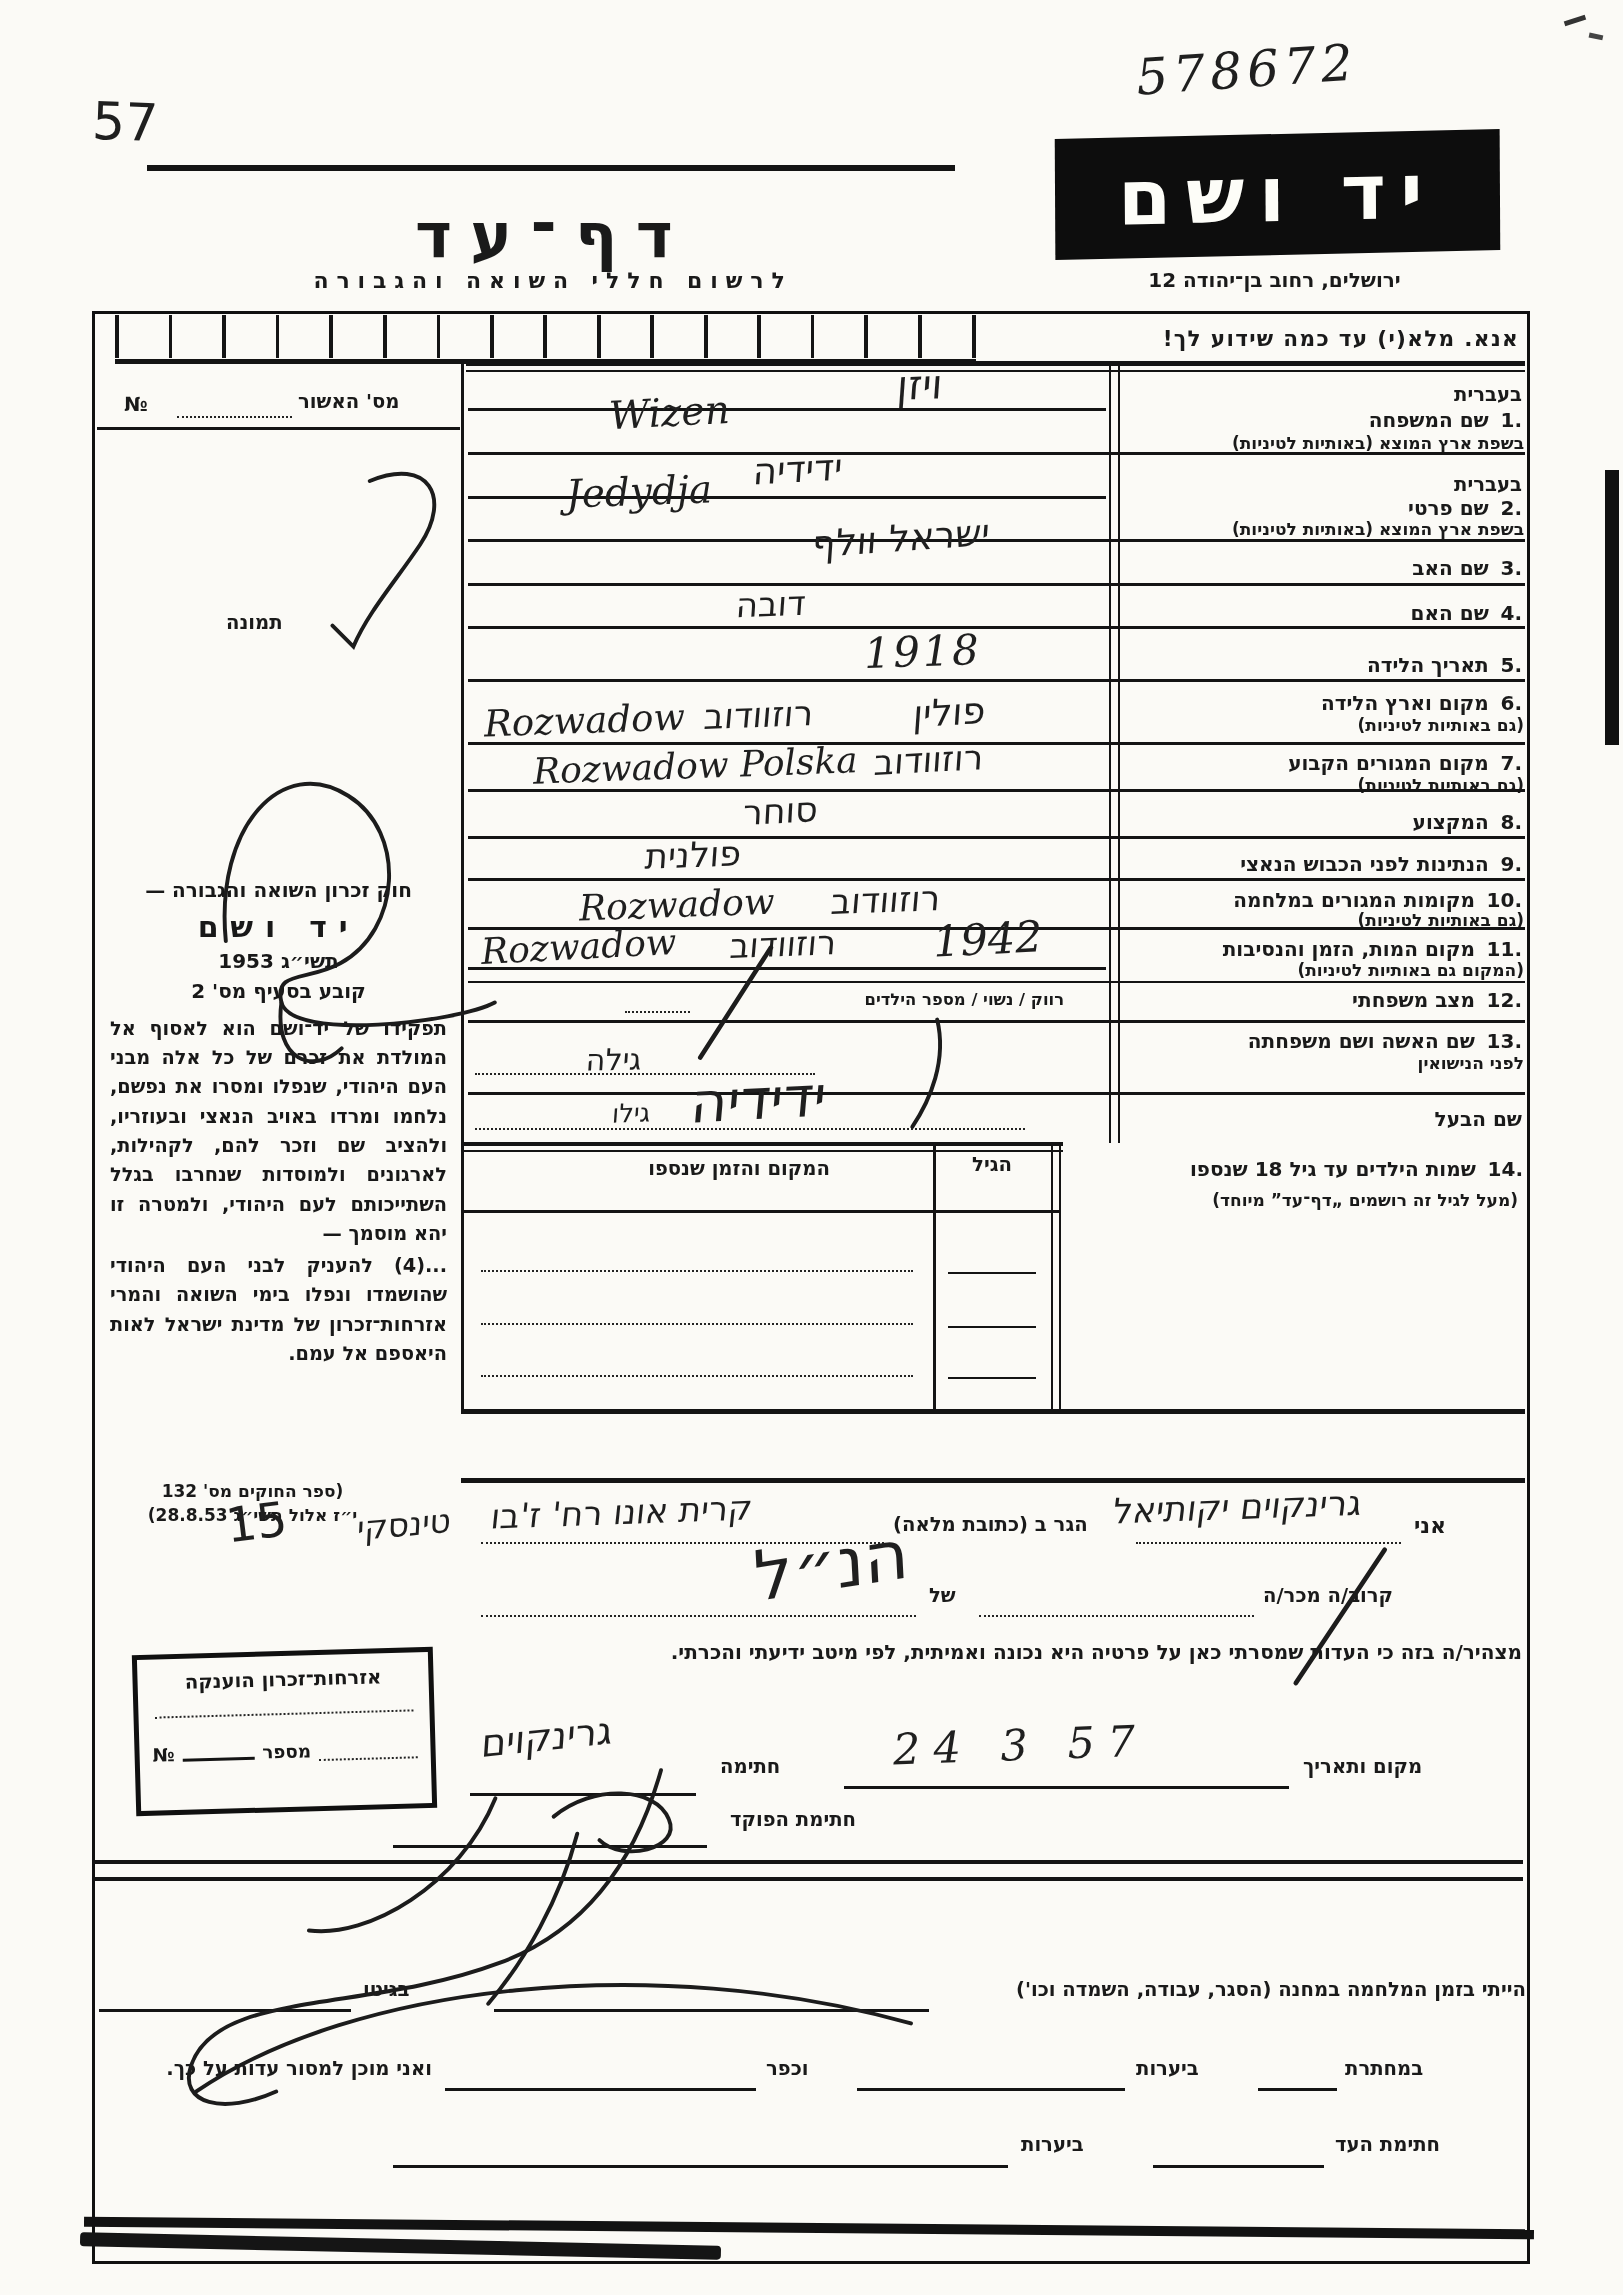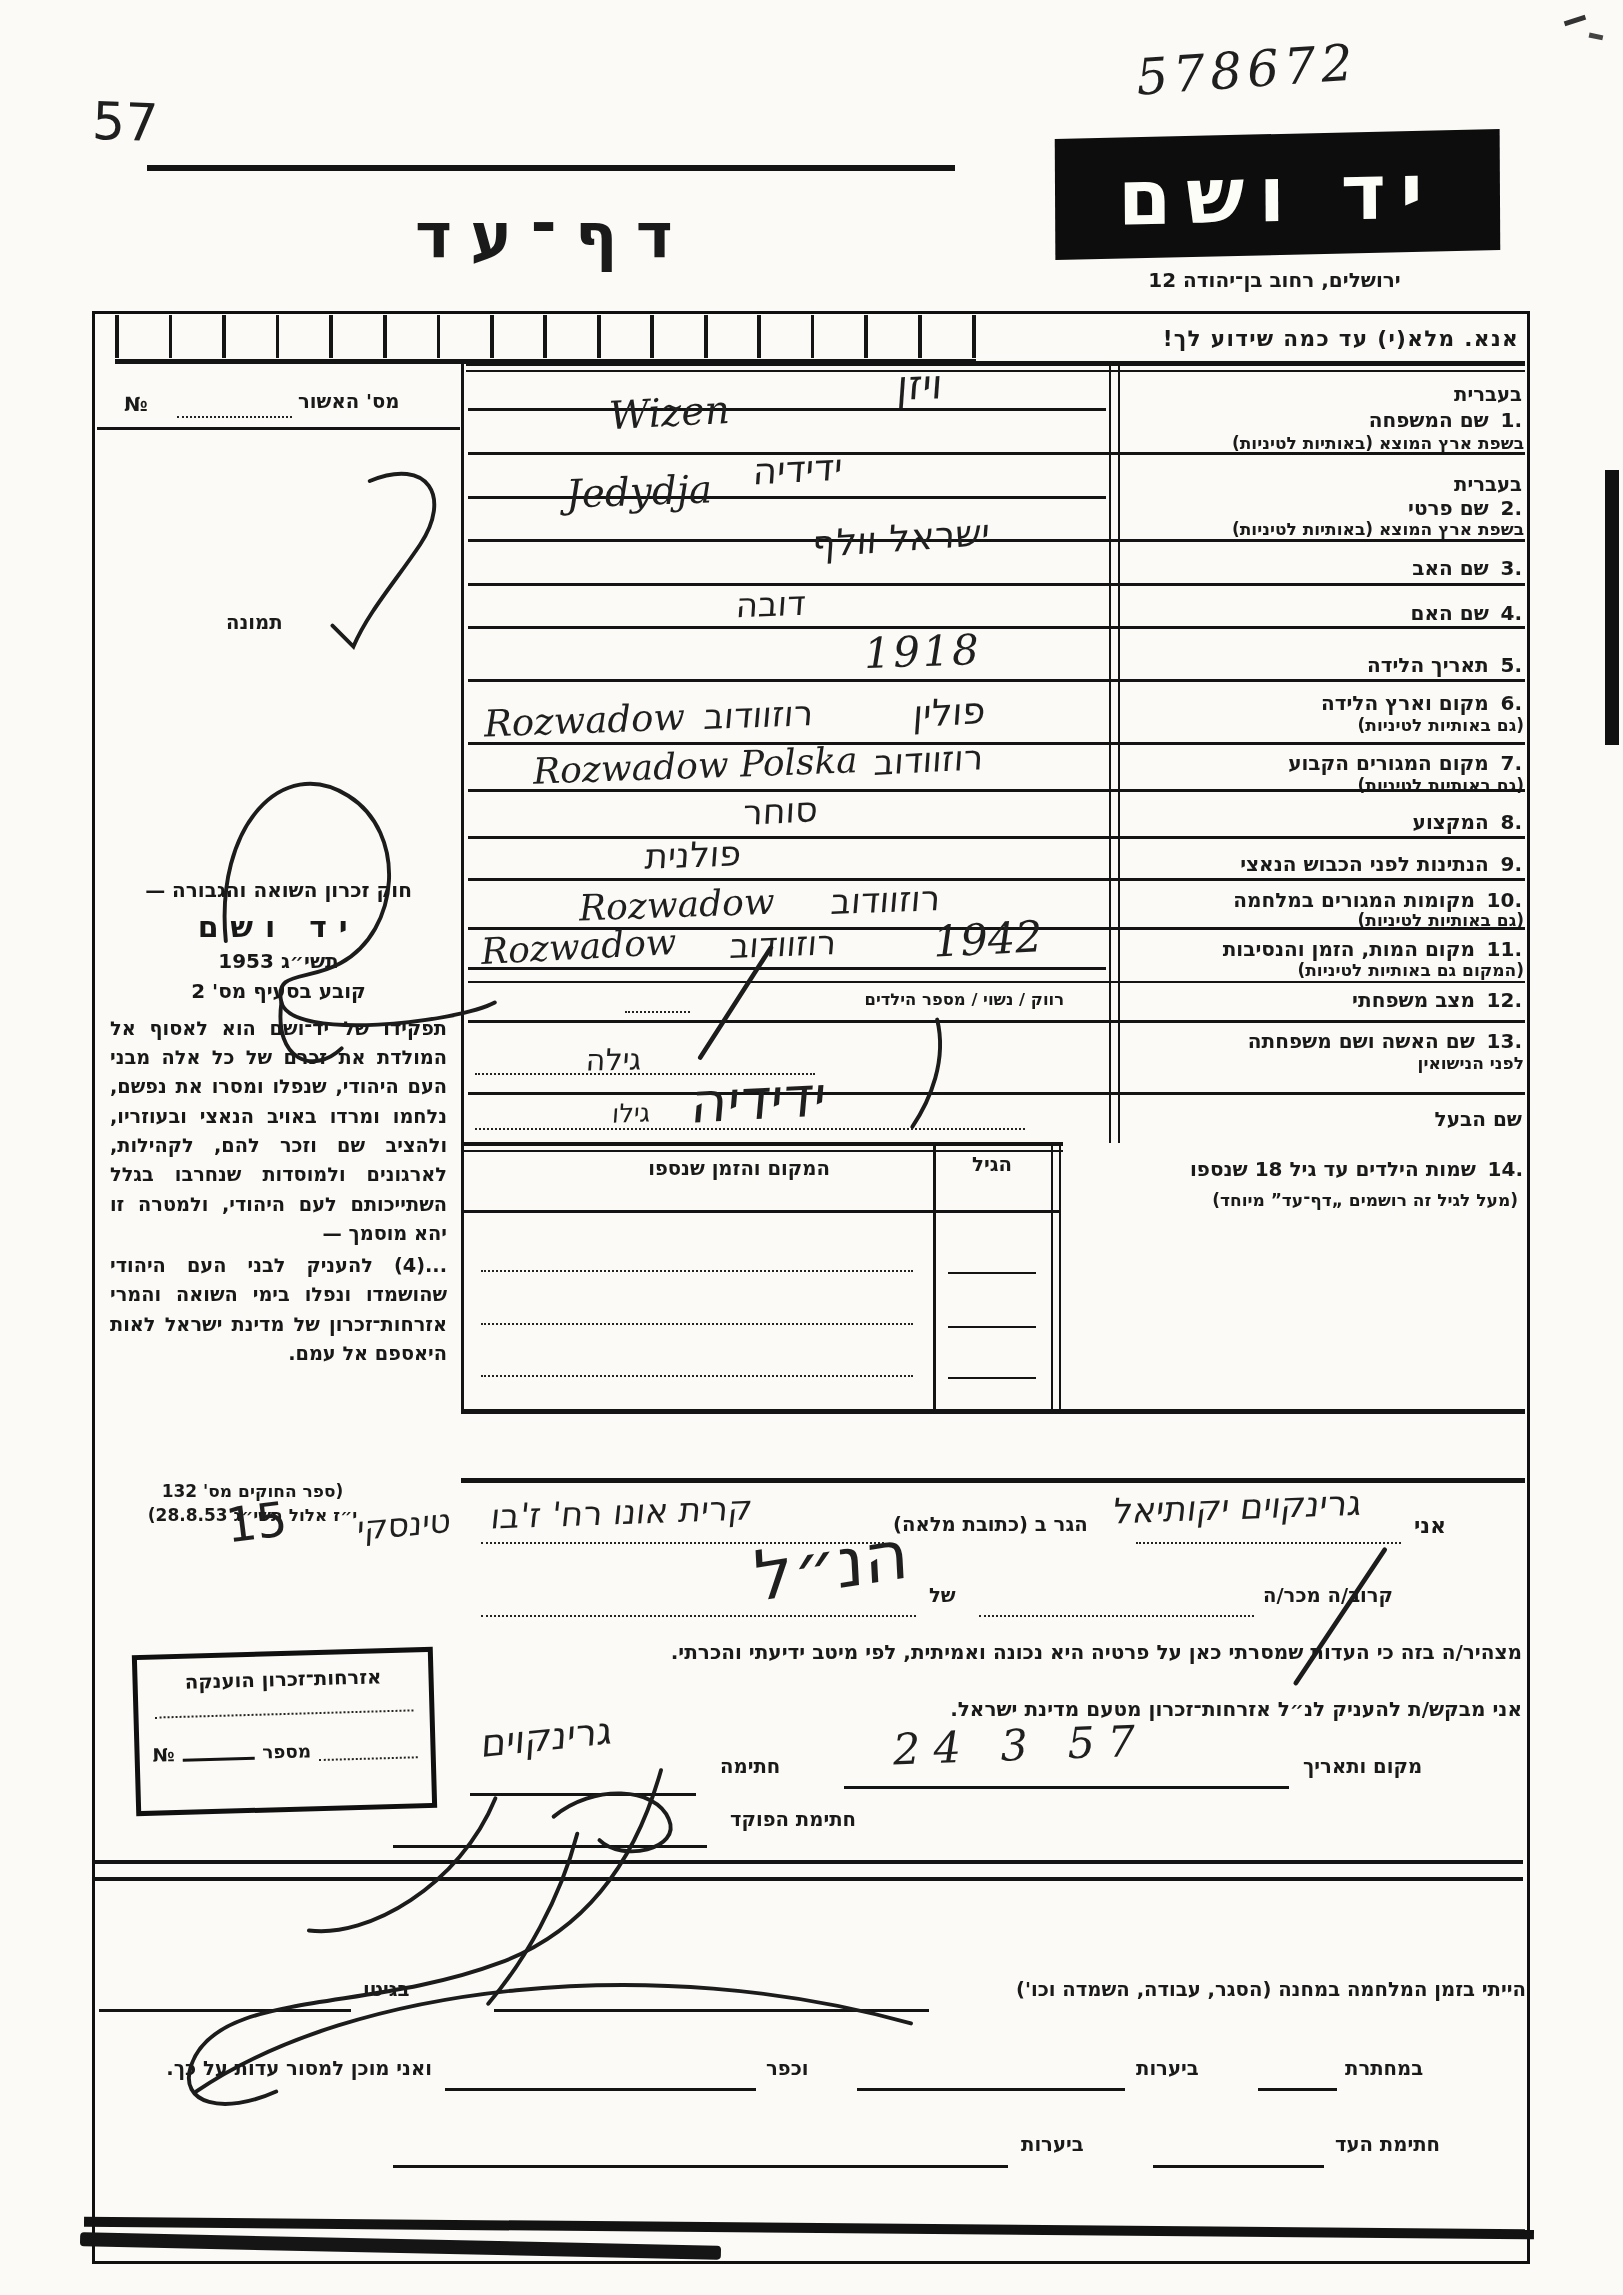--- a/index.html
+++ b/index.html
@@ -26,20 +26,21 @@
 </head>
 <body>
 
 <div class="page">
 
   <div class="hw" style="left:92px;top:92px;font-size:52px;transform:rotate(2deg);">57</div>
 
   <div class="ln" style="left:147px;top:165px;width:808px;height:5.9px;"></div>
 
   <div class="t ctr" style="left:275px;top:185px;width:556px;font-size:63px;letter-spacing:18.3px;margin-top:12px;">דף־עד</div>
+  <div class="t ctr" style="left:275px;top:267px;width:556px;font-size:22px;letter-spacing:7.9px;">לרשום חללי השואה והגבורה</div>
 
   <div class="hwl" style="left:1136px;top:41px;font-size:50px;letter-spacing:5.2px;transform:rotate(-4deg);">578672</div>
 
   <div style="position:absolute;left:1055px;top:134px;width:445px;height:121px;background:#0d0d0d;transform:rotate(-1.3deg) skewX(-1deg);display:flex;align-items:center;justify-content:center;">
     <span style="color:#fdfdf8;font-size:77px;font-weight:bold;letter-spacing:14.4px;direction:rtl;">יד ושם</span>
   </div>
   <div class="t ctr" style="left:1062px;top:268px;width:425px;font-size:20px;">ירושלים, רחוב בן־יהודה 12</div>
 
   <div class="box" style="left:92px;top:311px;width:1432px;height:1947px;"></div>
 
@@ -289,21 +290,20 @@
   <div class="hw" style="left:357px;top:1505px;font-size:33px;transform:rotate(-5deg) skewX(-8deg);">טינסקי</div>
   <div class="hw" style="left:226px;top:1494px;font-size:48px;transform:rotate(-7deg);">15</div>
 
   <div class="t" style="left:1263px;top:1584px;font-size:19.6px;">קרוב/ה מכר/ה</div>
   <div class="dln" style="left:979px;top:1615px;width:275px;"></div>
   <div class="t" style="left:929px;top:1584px;font-size:19.6px;">של</div>
   <div class="dln" style="left:481px;top:1615px;width:435px;"></div>
   <div class="hw" style="left:753px;top:1525px;font-size:69px;transform:rotate(-9deg) skewX(-6deg);">הנ״ל</div>
 
   <div class="t rt" style="left:566px;top:1640px;width:956px;font-size:20px;">מצהיר/ה בזה כי העדות שמסרתי כאן על פרטיה היא נכונה ואמיתית, לפי מיטב ידיעתי והכרתי.</div>
-  <div class="t rt" style="left:743px;top:1697px;width:779px;font-size:20px;">אני מבקש/ת להעניק לנ״ל אזרחות־זכרון מטעם מדינת ישראל.</div>
 
   <div class="t" style="left:1303px;top:1755px;font-size:19.6px;">מקום ותאריך</div>
   <div class="hwl" style="left:893px;top:1720px;font-size:43px;letter-spacing:13px;transform:rotate(-2deg);">24 3 57</div>
   <div class="ln" style="left:844px;top:1786px;width:445px;"></div>
   <div class="t" style="left:720px;top:1755px;font-size:19.6px;">חתימה</div>
   <div class="hw" style="left:481px;top:1715px;font-size:38px;transform:rotate(-6deg) skewX(-10deg);">גרינקוים</div>
   <div class="ln" style="left:470px;top:1793px;width:226px;"></div>
 
   <div class="t" style="left:730px;top:1808px;font-size:19.6px;">חתימת הפוקד</div>
   <div class="ln" style="left:393px;top:1845px;width:314px;"></div>

